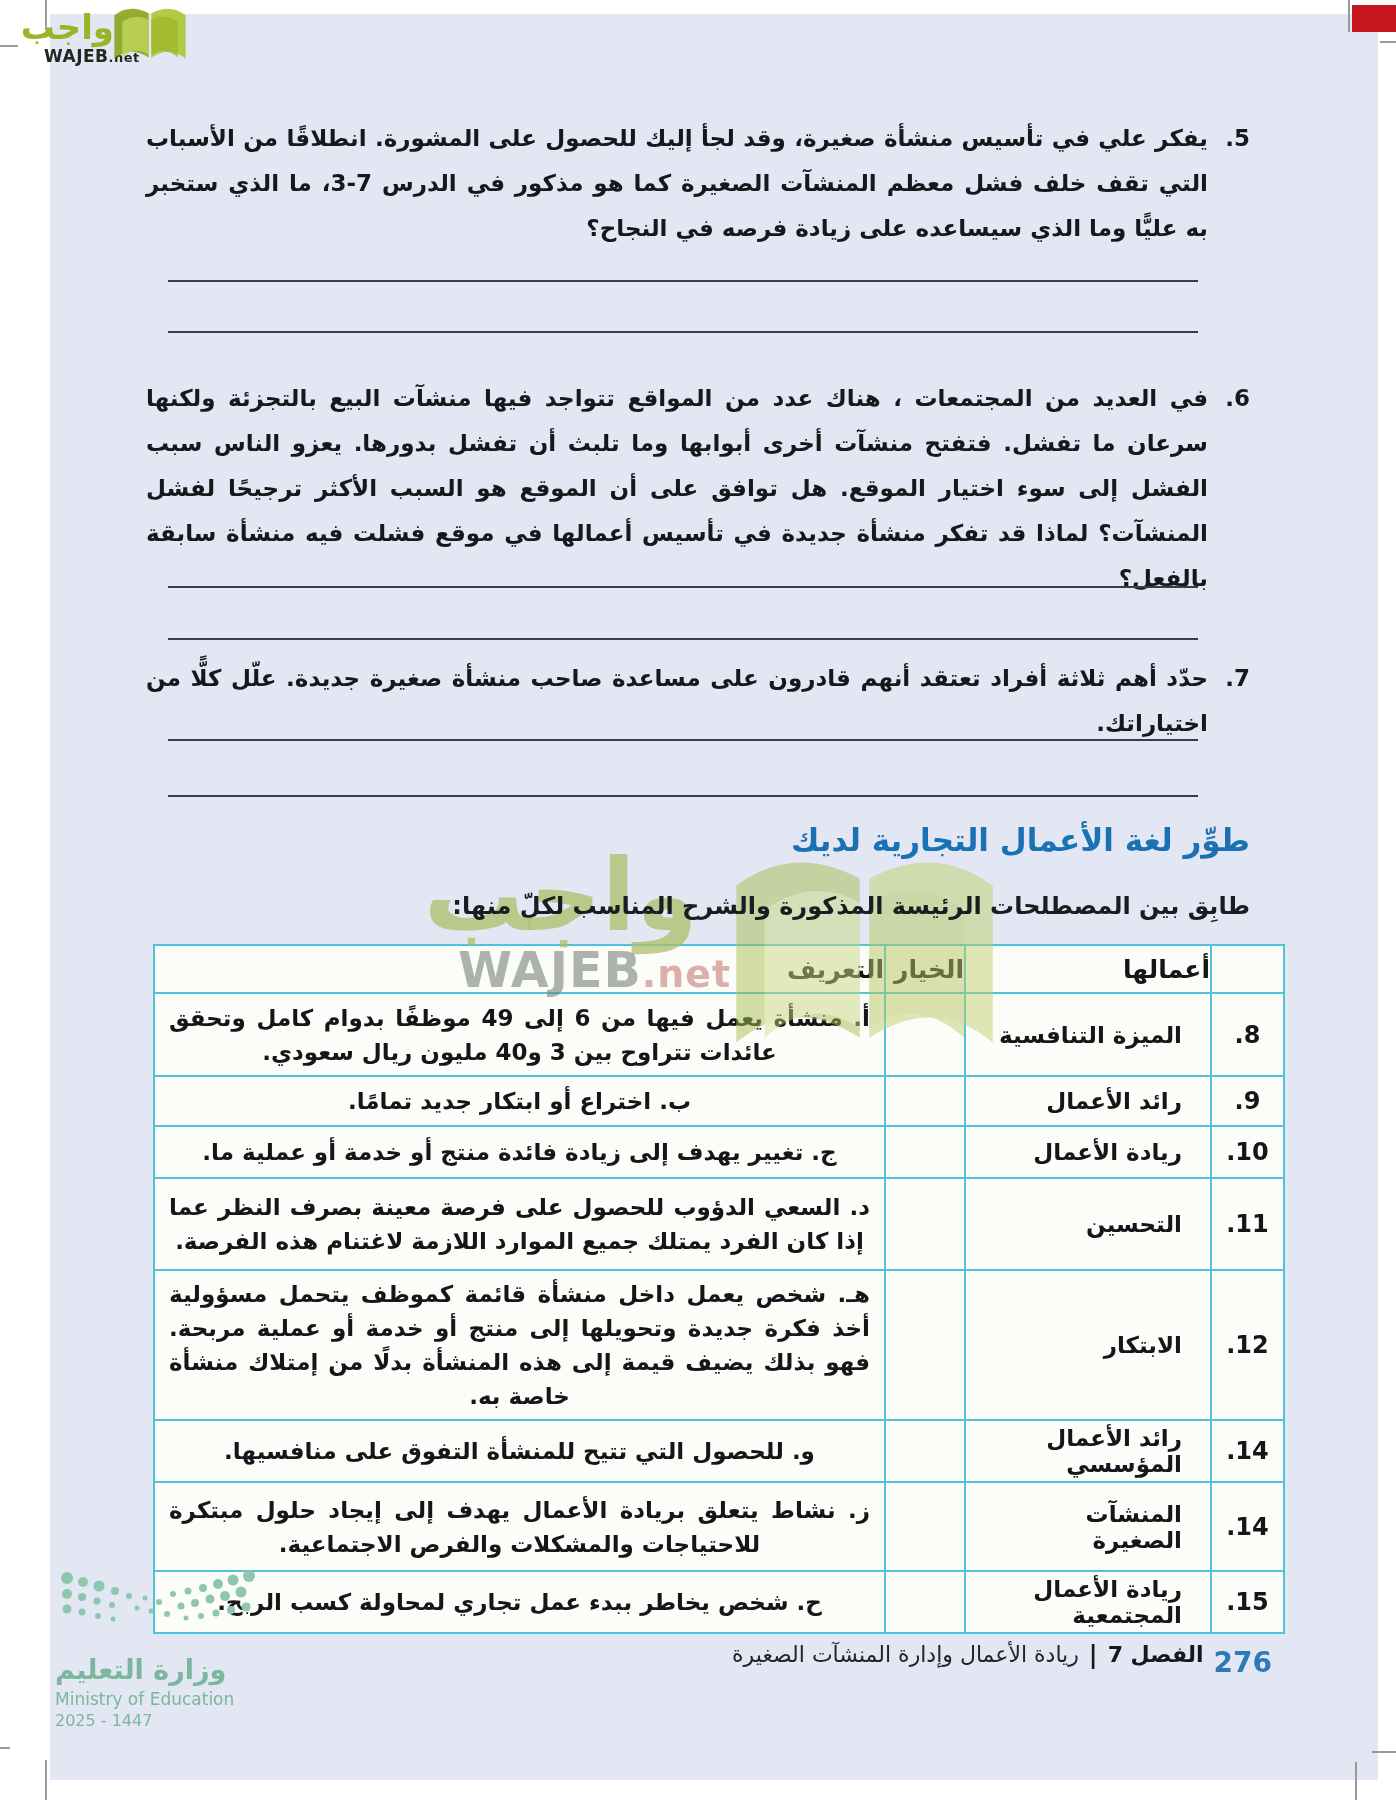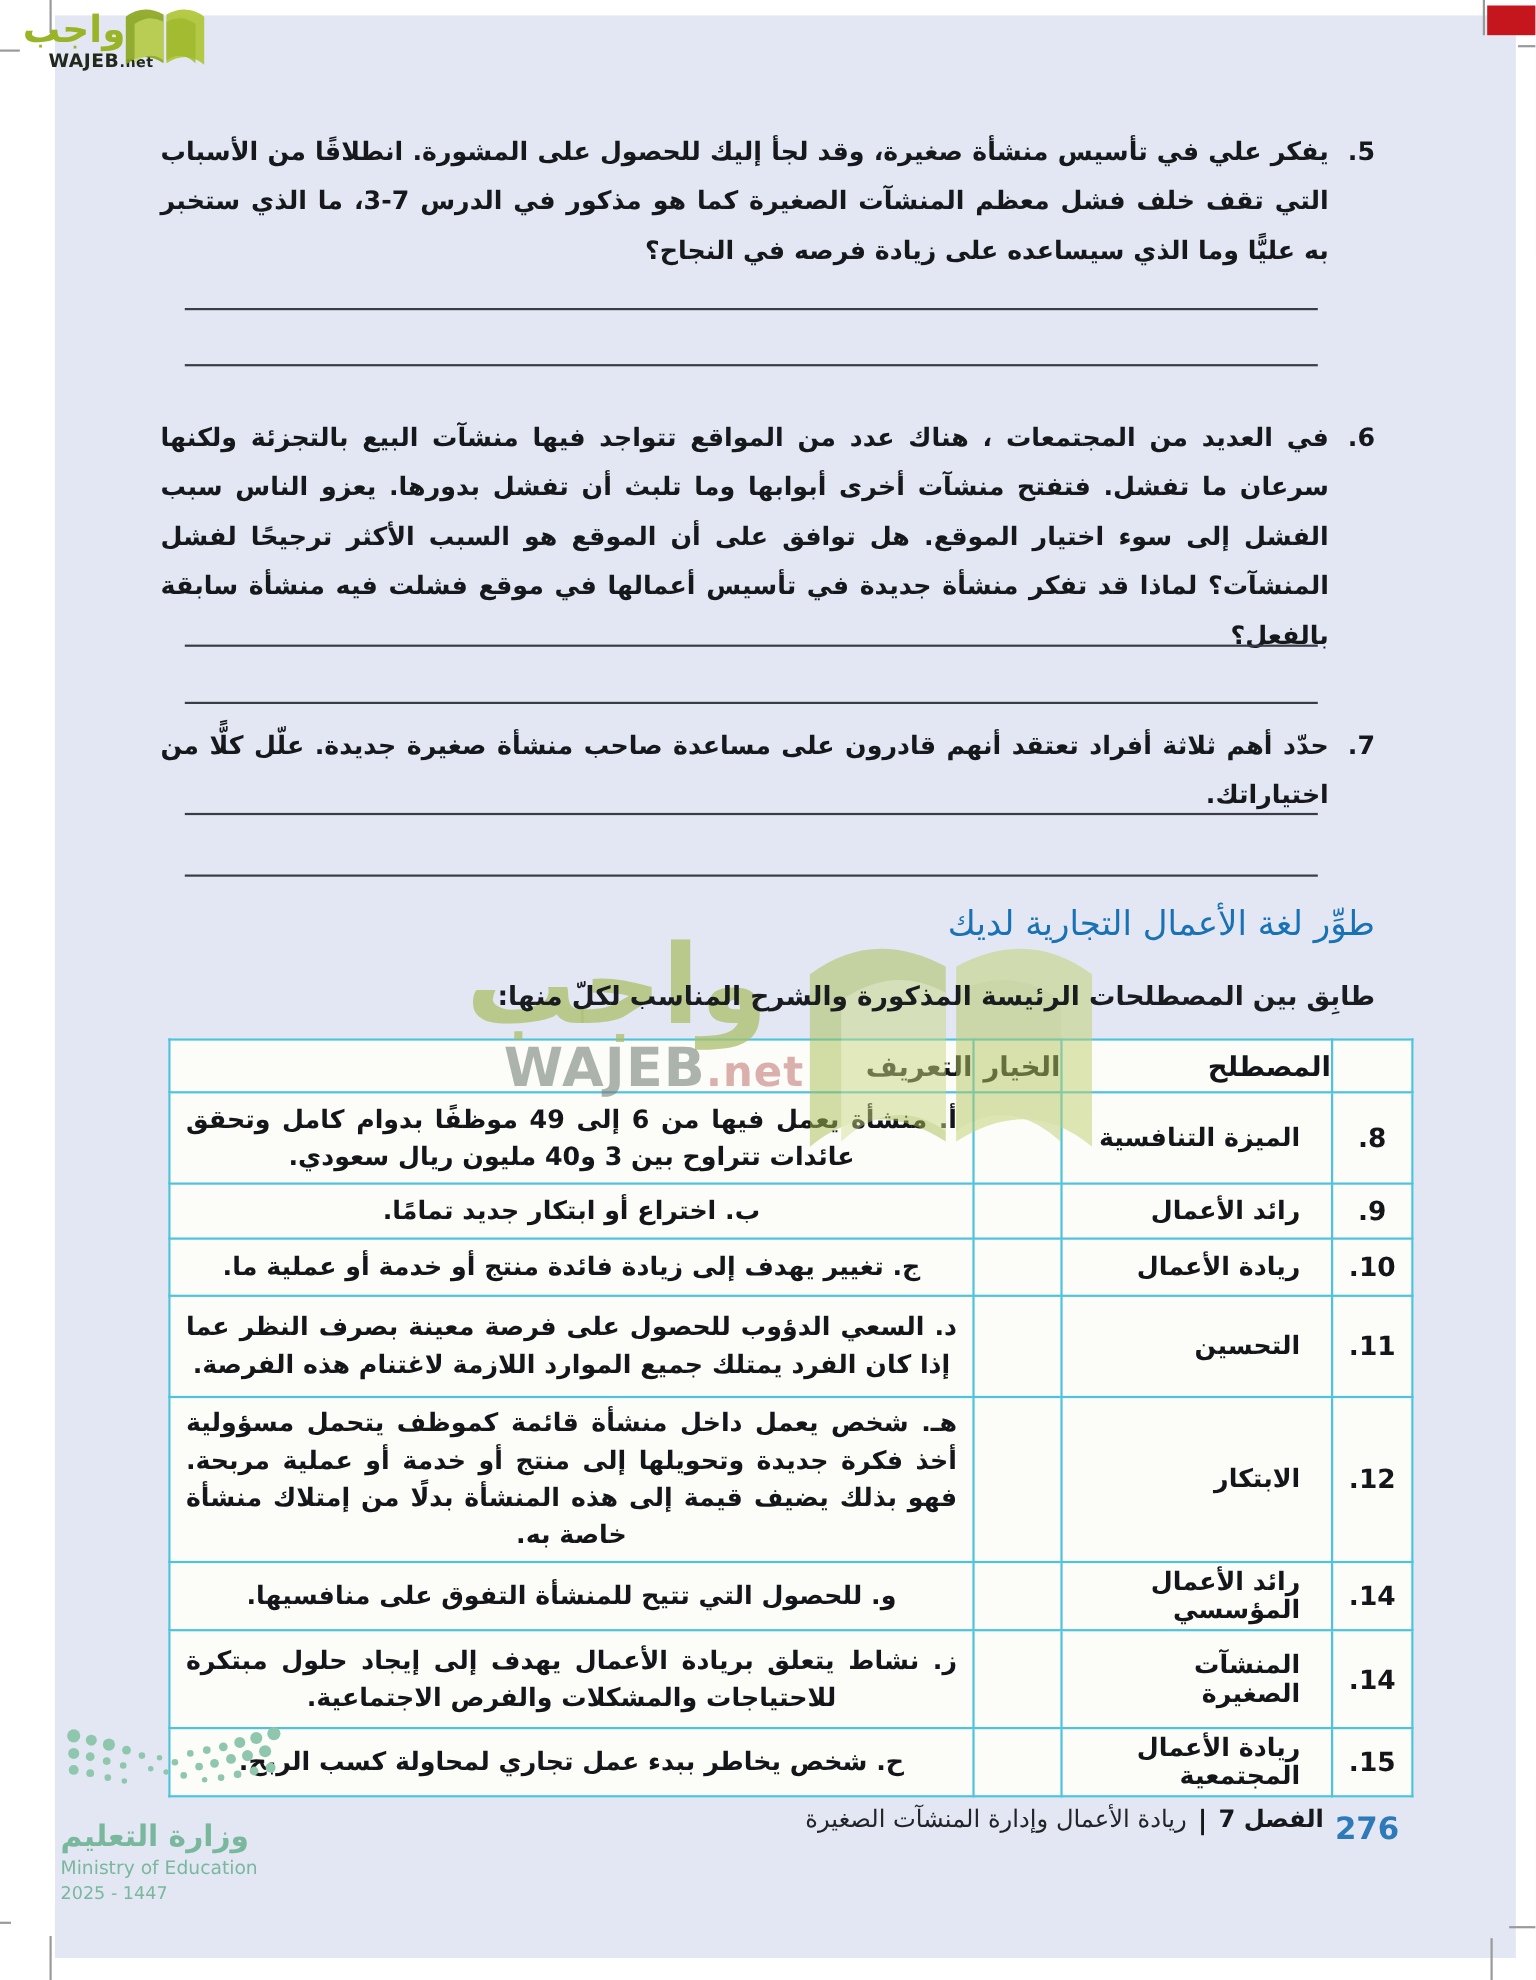--- a/index.html
+++ b/index.html
@@ -20,21 +20,21 @@
   .logo .en .net{font-size:13px;}
   .logo svg{position:absolute;left:94px;top:0;}
   
   .tab-red{position:absolute;left:1352px;top:5px;width:44px;height:27px;background:var(--tab-red);}
   
   .question{position:absolute;right:146px;width:1104px;direction:rtl;text-align:justify;
     font-size:23px;font-weight:700;color:#17181c;line-height:45px;padding-right:42px;}
   .question .qnum{position:absolute;right:0;top:0;font-weight:800;}
   .aline{position:absolute;left:168px;width:1030px;height:2px;background:var(--line-color);}
   
-  .sec-title{position:absolute;right:146px;top:822px;direction:rtl;font-size:31px;font-weight:400;color:var(--accent-blue);z-index:7;}
+  .sec-title{position:absolute;right:146px;top:822px;direction:rtl;font-size:31px;font-weight:700;color:var(--accent-blue);z-index:7;}
   .sec-intro{position:absolute;right:146px;top:892px;direction:rtl;font-size:24px;font-weight:700;color:#1b1c20;z-index:7;}
   
   table.match{position:absolute;left:153px;top:944px;width:1130px;border-collapse:collapse;table-layout:fixed;
     direction:rtl;background:#fcfcf9;z-index:4;}
   table.match td,table.match th{border:2px solid var(--table-border);vertical-align:middle;color:#15161a;}
   table.match th{font-size:25px;font-weight:800;text-align:right;height:48px;}
   td.c-num{font-size:24px;font-weight:800;text-align:center;}
   td.c-term{font-size:23px;font-weight:700;text-align:right;padding:4px 28px;}
   td.c-def{font-size:23px;font-weight:700;line-height:34px;text-align:justify;text-align-last:center;padding:6px 14px;}
   
@@ -109,21 +109,21 @@
 <table class="match">
   <colgroup>
       <col style="width:73px">
       <col style="width:246px">
       <col style="width:80px">
       <col style="width:731px">
     </colgroup>
   <tbody>
       <tr>
     <th></th>
-    <th>المصطلح</th>
+    <th>أعمالها</th>
     <th>الخيار</th>
     <th>التعريف</th>
   </tr>
   <tr style="height:83px">
     <td class="c-num">8.</td>
     <td class="c-term">الميزة التنافسية</td>
     <td></td>
     <td class="c-def">أ. منشأة يعمل فيها من 6 إلى 49 موظفًا بدوام كامل وتحقق عائدات تتراوح بين 3 و40 مليون ريال سعودي.</td>
   </tr>
   <tr style="height:50px">

